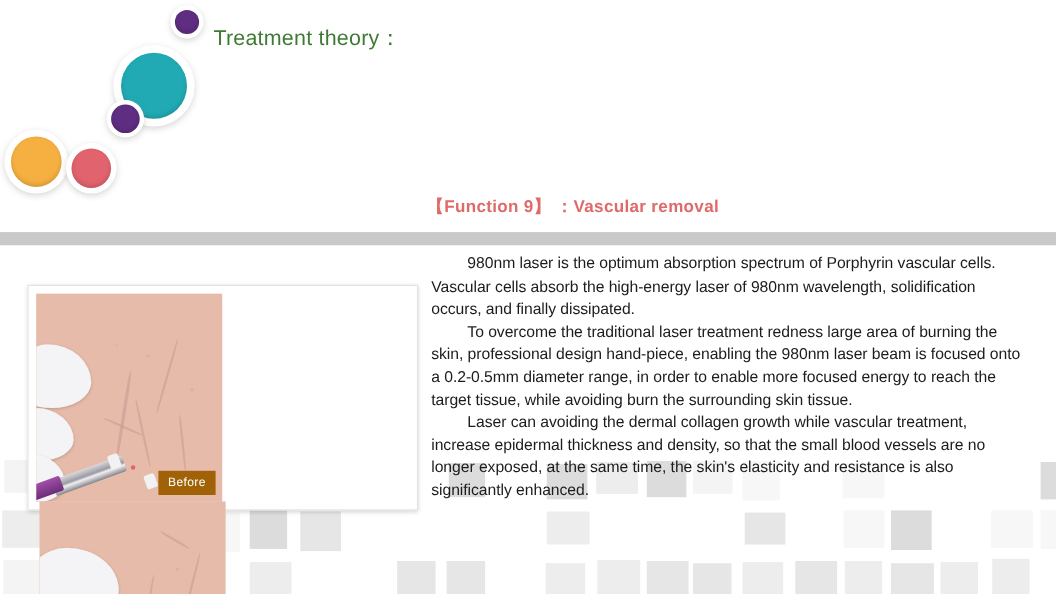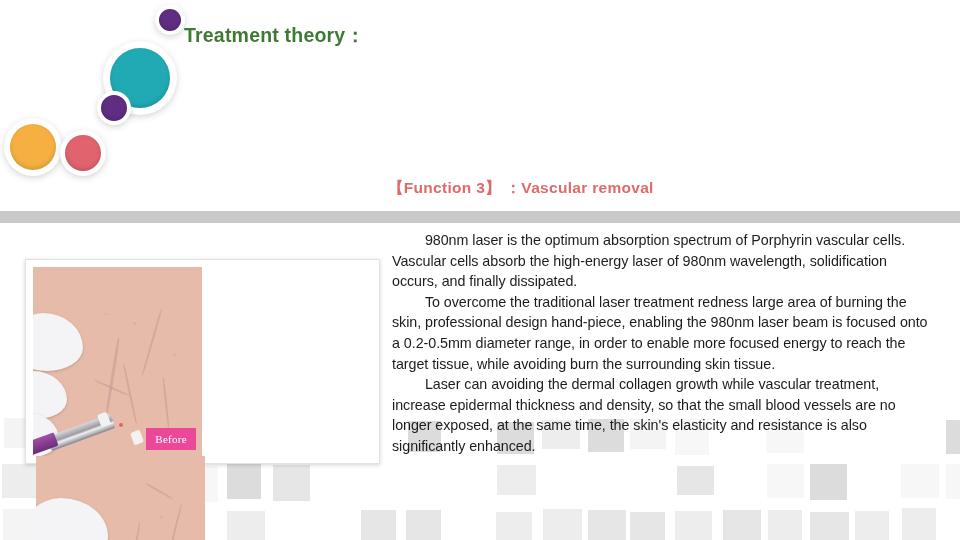--- a/index.html
+++ b/index.html
@@ -33,22 +33,22 @@
 
   .c-amber{left:4px;top:118px;width:58px;height:58px;}
   .c-amber span{left:6px;top:6px;width:46px;height:46px;background:#f5b041;}
 
   .c-rose{left:60px;top:130px;width:46px;height:46px;}
   .c-rose span{left:5px;top:5px;width:36px;height:36px;background:#e0636e;}
 
   
   #header{position:absolute;left:180px;top:22px;width:700px;z-index:5;}
   #title{
-    font-size:19.5px;font-weight:bold;color:#3e7a33;
-    letter-spacing:.2px;line-height:26px;margin:0 0 4px 4px;
+    font-size:19.5px;font-weight:normal;color:#3e7a33;
+    letter-spacing:.2px;line-height:26px;margin:0 0 4px 14px;
   }
   #intro{
     font-size:15px;color:#6b3d77;line-height:33px;margin:0;
     white-space:pre-line;letter-spacing:.05px;
   }
 
   
   #function-label{
     position:absolute;left:388px;top:178px;z-index:5;
     font-size:15.5px;font-weight:bold;color:#e06a6a;letter-spacing:.3px;
@@ -79,23 +79,23 @@
     background-color:#e7bba9;
   }
   .vein{position:absolute;background:#c59a93;opacity:.55;border-radius:40%;}
   .speck{position:absolute;background:#cfa294;opacity:.45;border-radius:50%;}
   .glove{
     position:absolute;background:#f4f4f6;border-radius:45% 55% 50% 50%/60% 60% 40% 40%;
     box-shadow:0 1px 3px rgba(0,0,0,.18);
   }
   .wand{position:absolute;border-radius:2px;}
   .label-tag{
-    position:absolute;bottom:6px;background:#ec4899;color:#fff;
+    position:absolute;bottom:6px;background:#a16207;color:#fff;
     font-size:11px;line-height:18px;padding:2px 9px;letter-spacing:.3px;
-    font-family:Liberation Serif, serif;
+    font-family:Liberation Sans, sans-serif;
   }
   .label-before{right:6px;}
 
   
   #body-copy{
     position:absolute;left:392px;top:230px;width:540px;z-index:5;
     font-size:14.3px;line-height:20.6px;color:#1c1c1c;
     letter-spacing:-.05px;
   }
   #body-copy p{margin:0;text-indent:2.3em;}
@@ -162,21 +162,21 @@
       </div>
     <div class="circ c-rose">
         <span></span>
       </div>
   </div>
 
   <div id="header">
     <h1 id="title">Treatment theory：</h1>
   </div>
 
-  <div id="function-label">【Function 3】 ：Vascular removal</div>
+  <div id="function-label">【Function 9】 ：Vascular removal</div>
 
   <div id="divider"></div>
 
   <div id="photo-panel">
 
     <div class="photo">
       <div class="skin"></div>
       <div class="vein" style="left:78px;top:70px;width:3px;height:80px;transform:rotate(9deg);"></div>
       <div class="vein" style="left:96px;top:96px;width:2px;height:62px;transform:rotate(-12deg);"></div>
       <div class="vein" style="left:118px;top:40px;width:2px;height:70px;transform:rotate(16deg);"></div>

